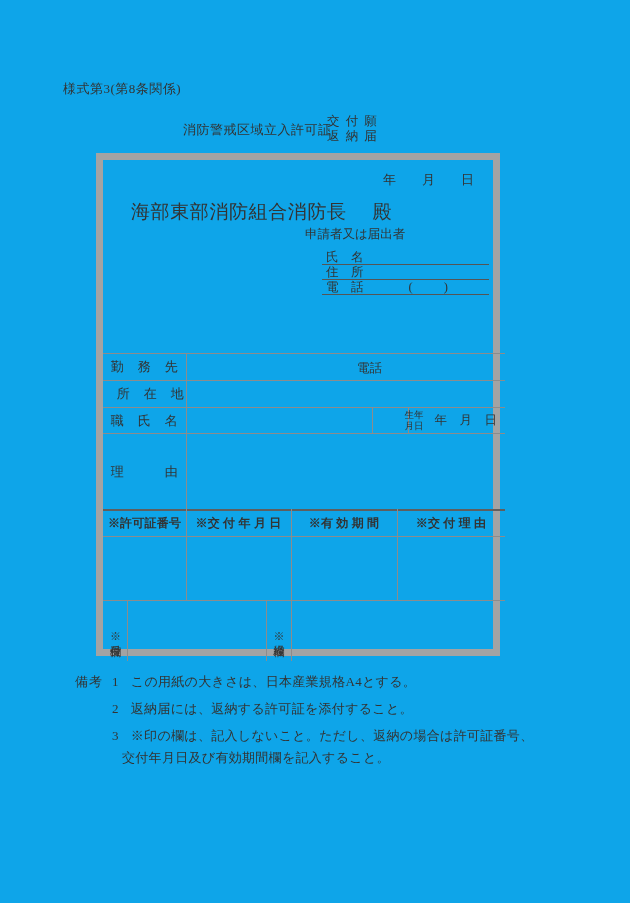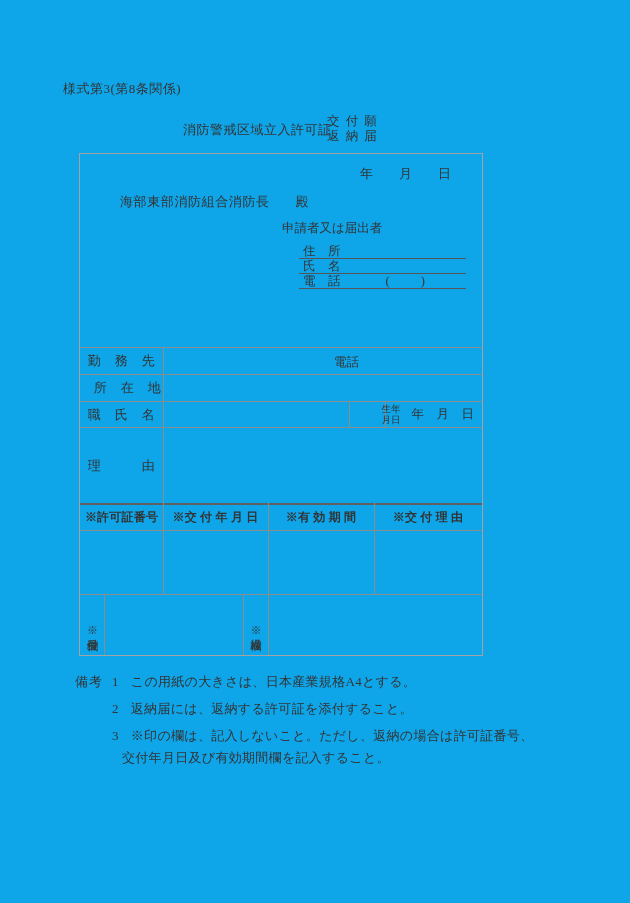--- a/index.html
+++ b/index.html
@@ -10,25 +10,25 @@
     color:#333;
     position:relative;
     -webkit-font-smoothing:antialiased;
   }
   .page{position:absolute;left:0;top:0;width:630px;height:903px;background:#0ea5e9;overflow:hidden;}
   .abs{position:absolute;}
   .form-number{left:63px;top:80px;font-size:13px;letter-spacing:0.5px;}
   .doc-title{left:183px;top:121px;font-size:13px;letter-spacing:0.5px;}
   .title-right{left:327px;top:114px;font-size:12.5px;line-height:15px;letter-spacing:1.5px;}
   .form-box{
-    left:79px;top:153px;width:404px;height:503px;
-    border:1px solid #a3a3a3;box-sizing:border-box;
+    left:96px;top:153px;width:404px;height:503px;
+    border:7px solid #a3a3a3;box-sizing:border-box;
   }
   .date-line{left:280px;top:11px;font-size:13px;}
-  .addressee{left:28px;top:39px;font-size:13px;letter-spacing:0.6px;display:flex;margin-left:12px;}
+  .addressee{left:28px;top:39px;font-size:19px;letter-spacing:0.6px;display:flex;}
   .addressee .suffix{margin-left:26px;letter-spacing:0;}
   .applicant{left:202px;top:66px;font-size:12.5px;}
   .fields{left:219px;top:90px;width:167px;}
   .field-row{
     height:15px;line-height:15px;border-bottom:1px solid #555;
     font-size:12.5px;padding-left:4px;box-sizing:border-box;white-space:nowrap;
   }
   .field-row .parens{margin-left:45px;letter-spacing:2px;}
   .declaration{left:5px;top:146px;width:394px;font-size:12.5px;line-height:21px;letter-spacing:0.2px;}
   .hline{position:absolute;background:#8c8c8c;height:1px;}
@@ -68,24 +68,24 @@
 
     <div class="abs addressee">
       <span>海部東部消防組合消防長</span>
       <span class="suffix">殿</span>
     </div>
 
     <div class="abs applicant">申請者又は届出者</div>
 
     <div class="abs fields">
       <div class="field-row">
-        <span>住　所</span>
+        <span>氏　名</span>
       </div>
       <div class="field-row">
-        <span>氏　名</span>
+        <span>住　所</span>
       </div>
       <div class="field-row">
         <span>電　話</span><span class="parens">(　　)</span>
       </div>
     </div>
 
 
     <div class="hline" style="left:0;top:193px;width:402px;"></div>
     <div class="hline" style="left:0;top:220px;width:402px;"></div>
     <div class="hline" style="left:0;top:247px;width:402px;"></div>

